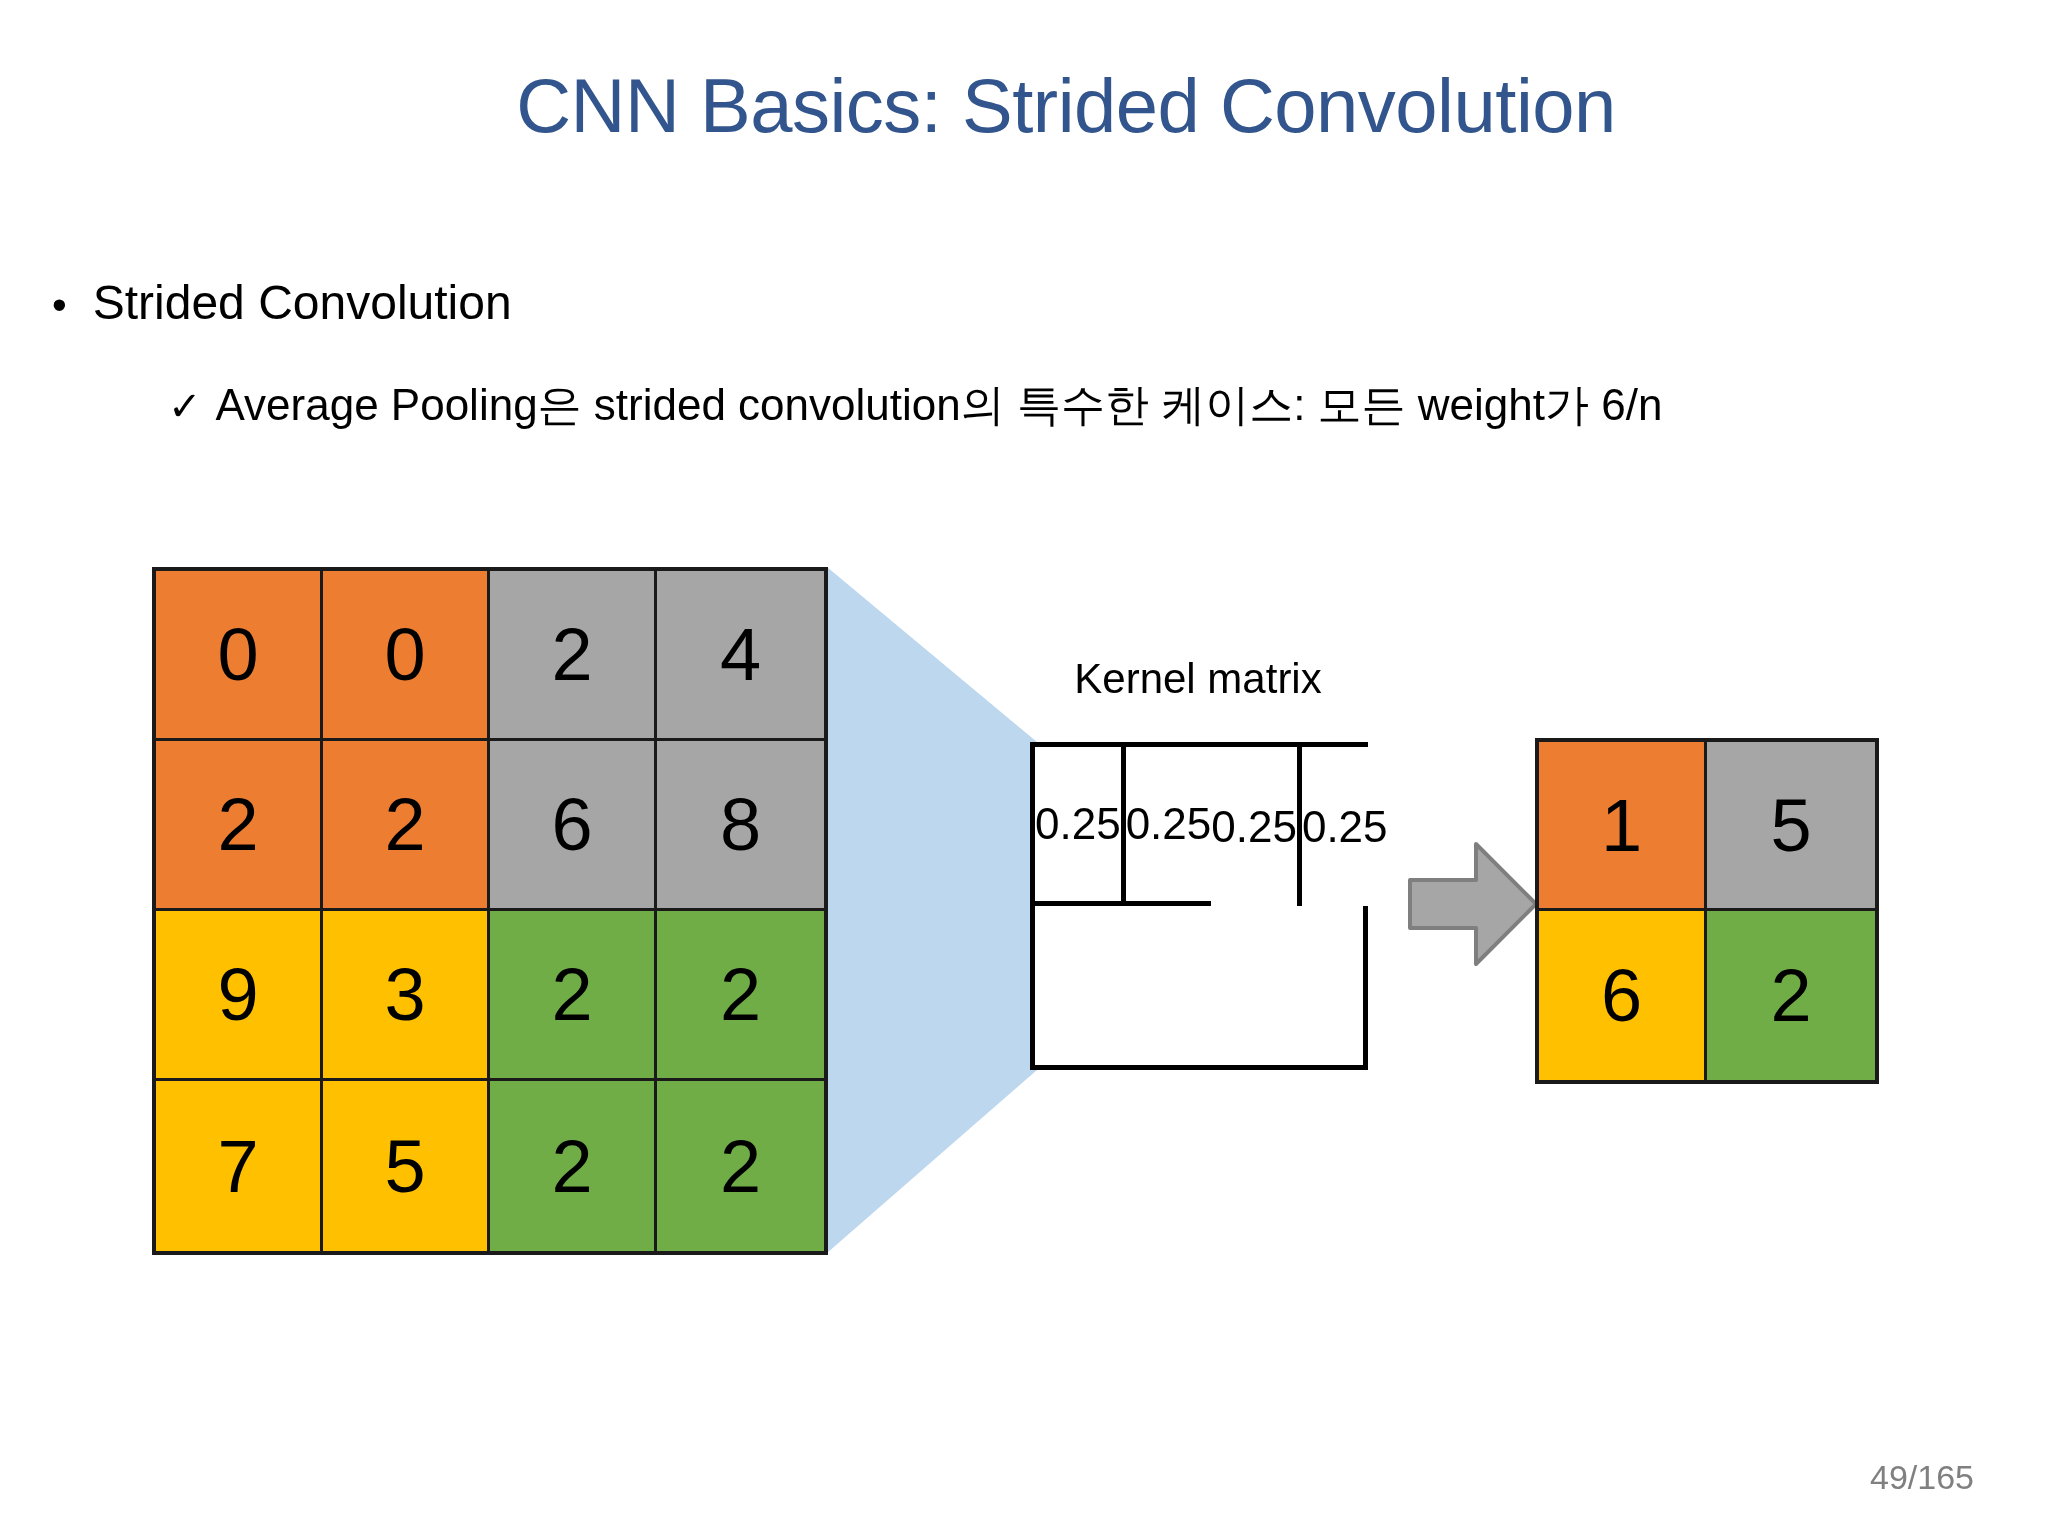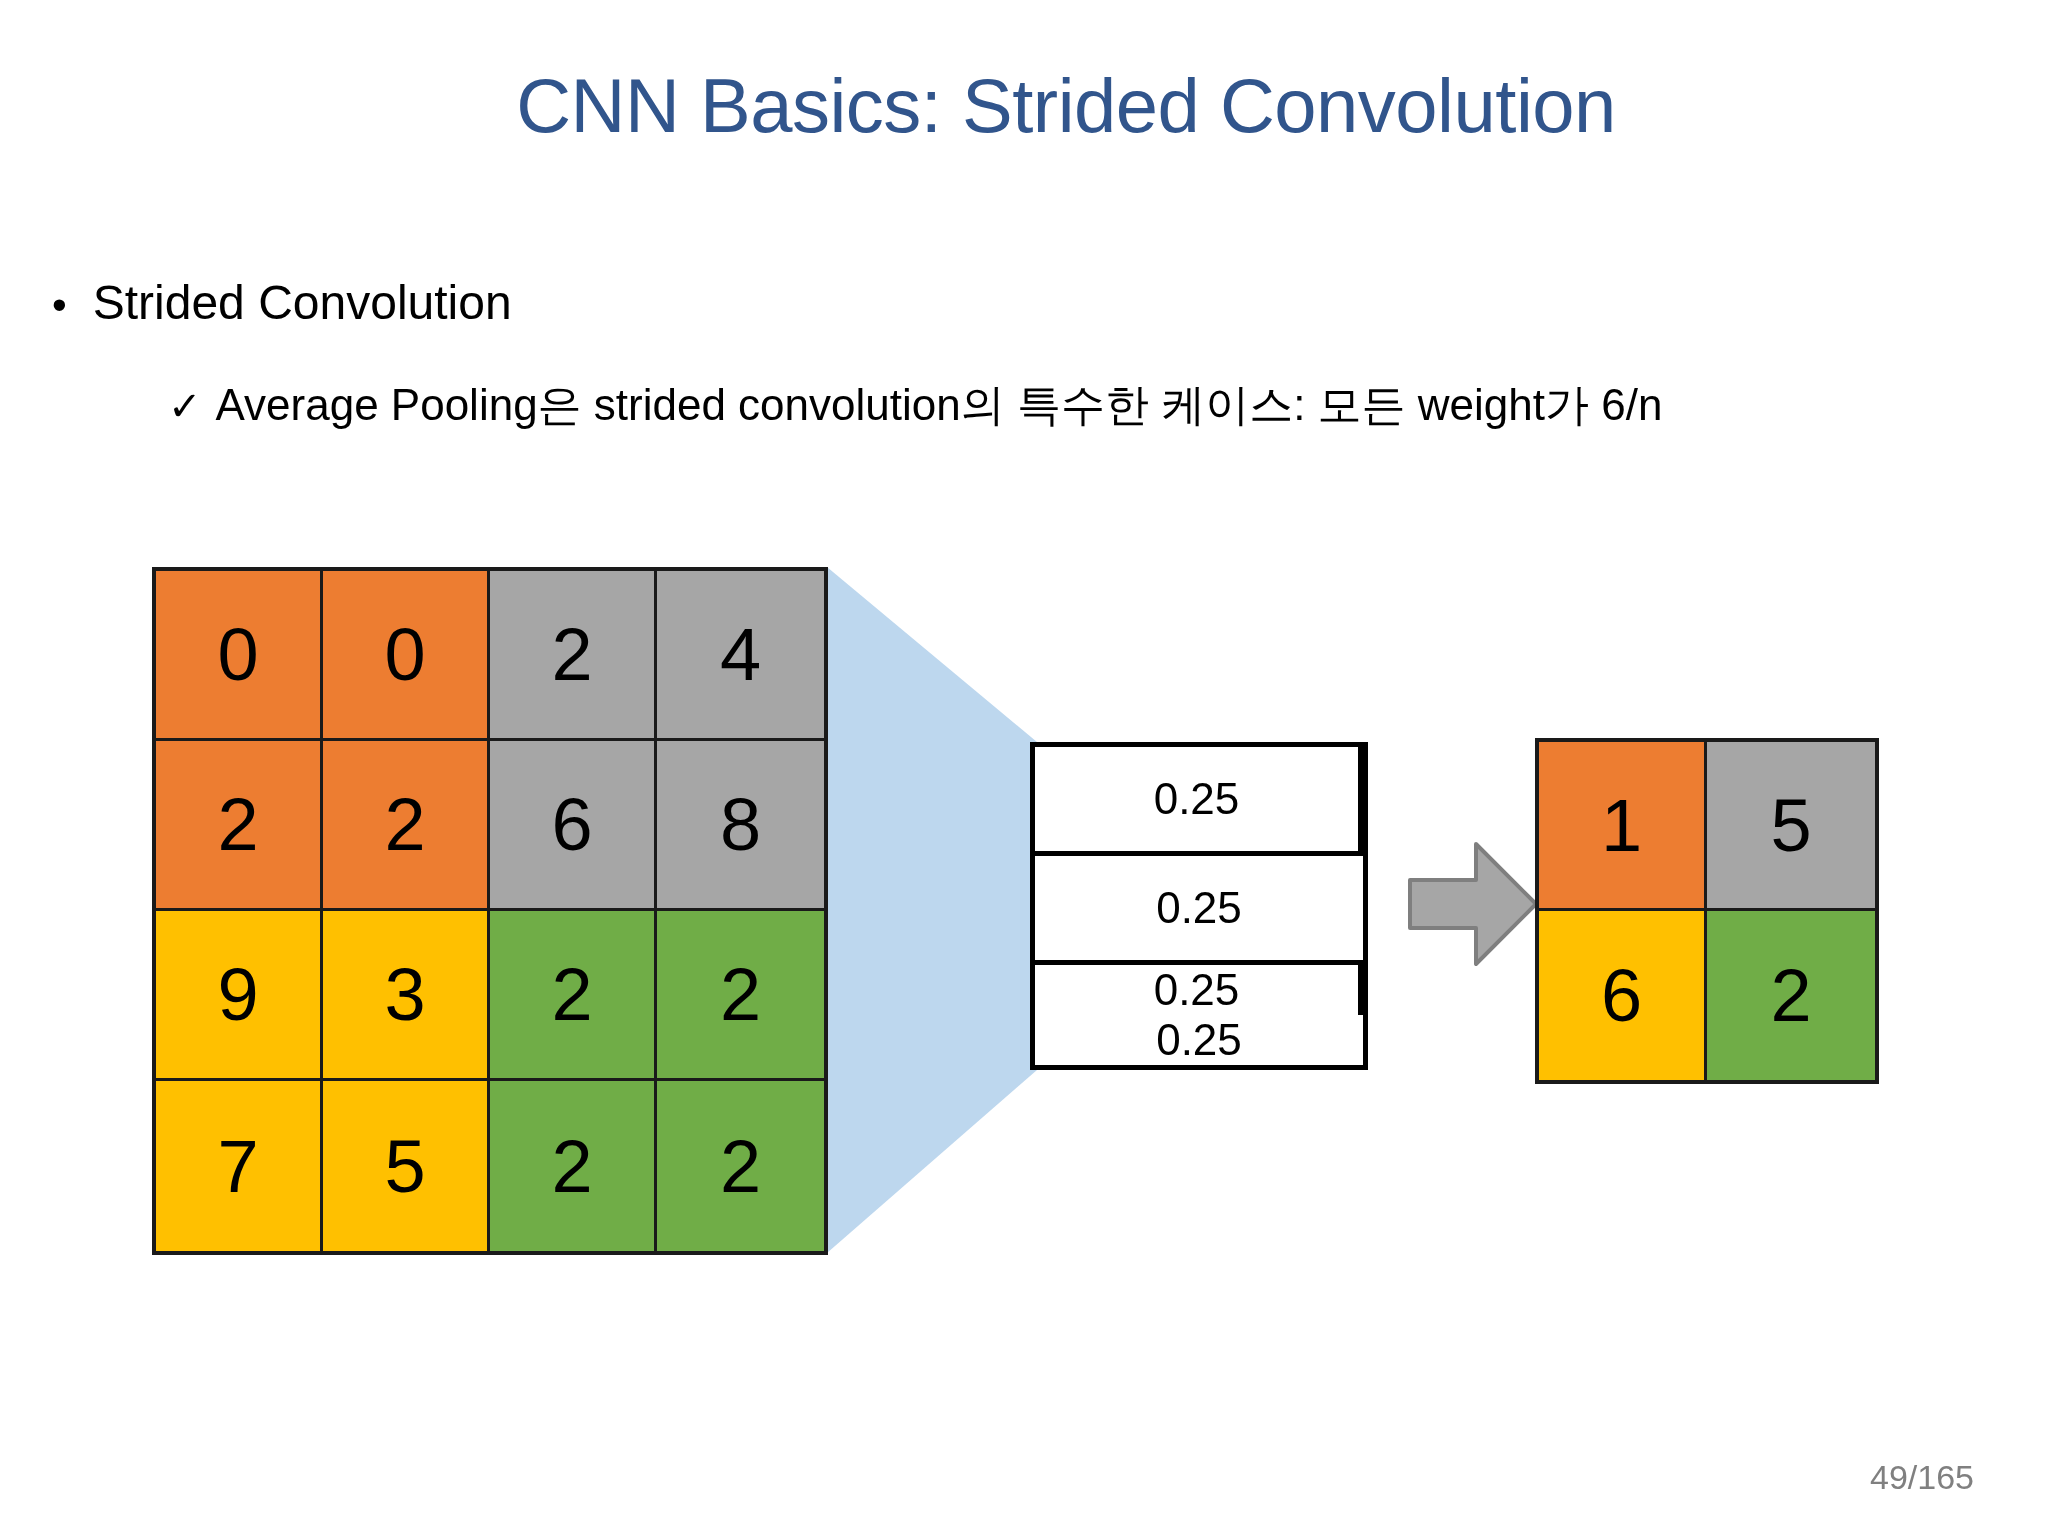--- a/index.html
+++ b/index.html
@@ -122,21 +122,21 @@
     color: #000000;
     white-space: nowrap;
   }
   #kernel-matrix {
     position: absolute;
     left: 1030px;
     top: 742px;
     width: 338px;
     height: 328px;
     display: grid;
-    grid-template-columns: repeat(1, 1fr);
+    grid-template-columns: repeat(4, 1fr);
     grid-template-rows: repeat(2, 1fr);
     background: #ffffff;
     border: 5px solid #000000;
     box-sizing: border-box;
   }
   #kernel-matrix .cell {
     border-right: 5px solid #000000;
     border-bottom: 5px solid #000000;
     box-sizing: border-box;
     display: flex;
@@ -227,20 +227,21 @@
       <div class="cell" style="background: rgb(255, 192, 0);">9</div>
       <div class="cell" style="background: rgb(255, 192, 0);">3</div>
       <div class="cell" style="background: rgb(112, 173, 71);">2</div>
       <div class="cell" style="background: rgb(112, 173, 71);">2</div>
       <div class="cell" style="background: rgb(255, 192, 0);">7</div>
       <div class="cell" style="background: rgb(255, 192, 0);">5</div>
       <div class="cell" style="background: rgb(112, 173, 71);">2</div>
       <div class="cell" style="background: rgb(112, 173, 71);">2</div>
     </div>
 
+  <div id="kernel-label">Kernel matrix</div>
 
   <div id="kernel-matrix">
       <div class="cell">0.25</div>
       <div class="cell">0.25</div>
       <div class="cell">0.25</div>
       <div class="cell">0.25</div>
     </div>
 
   <svg id="flow-arrow" viewBox="0 0 130 128" preserveAspectRatio="none">
     <polygon points="2,40 68,40 68,4 128,64 68,124 68,88 2,88" fill="#A6A6A6" stroke="#7F7F7F" stroke-width="4" stroke-linejoin="round"></polygon>

